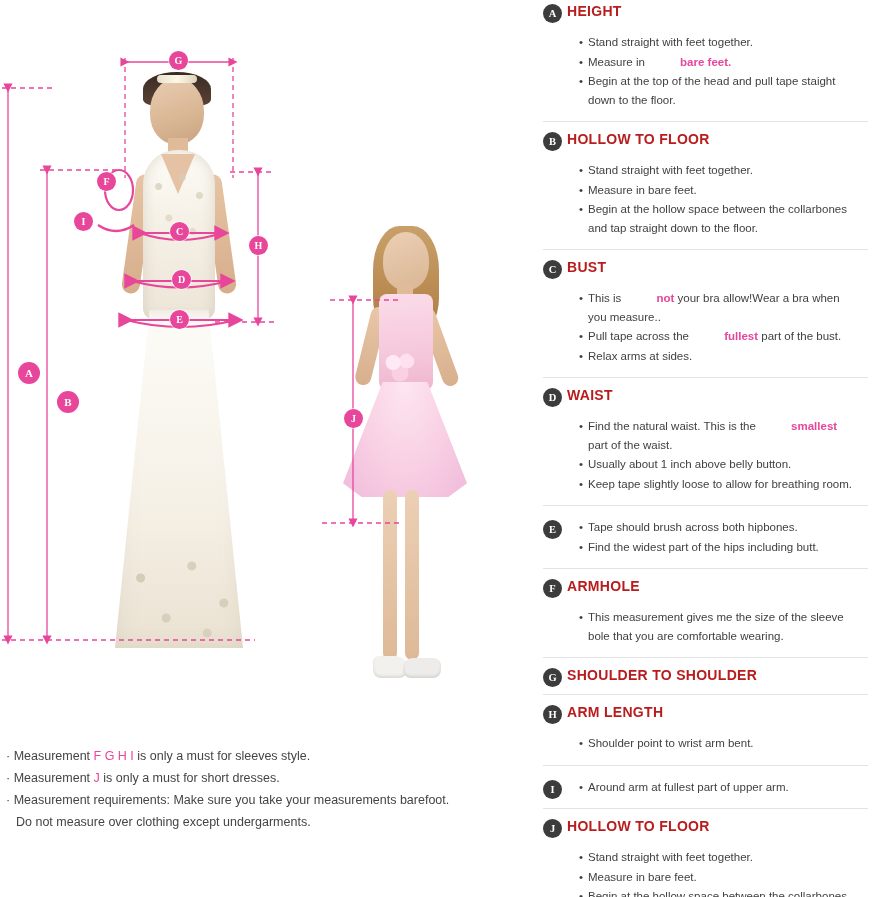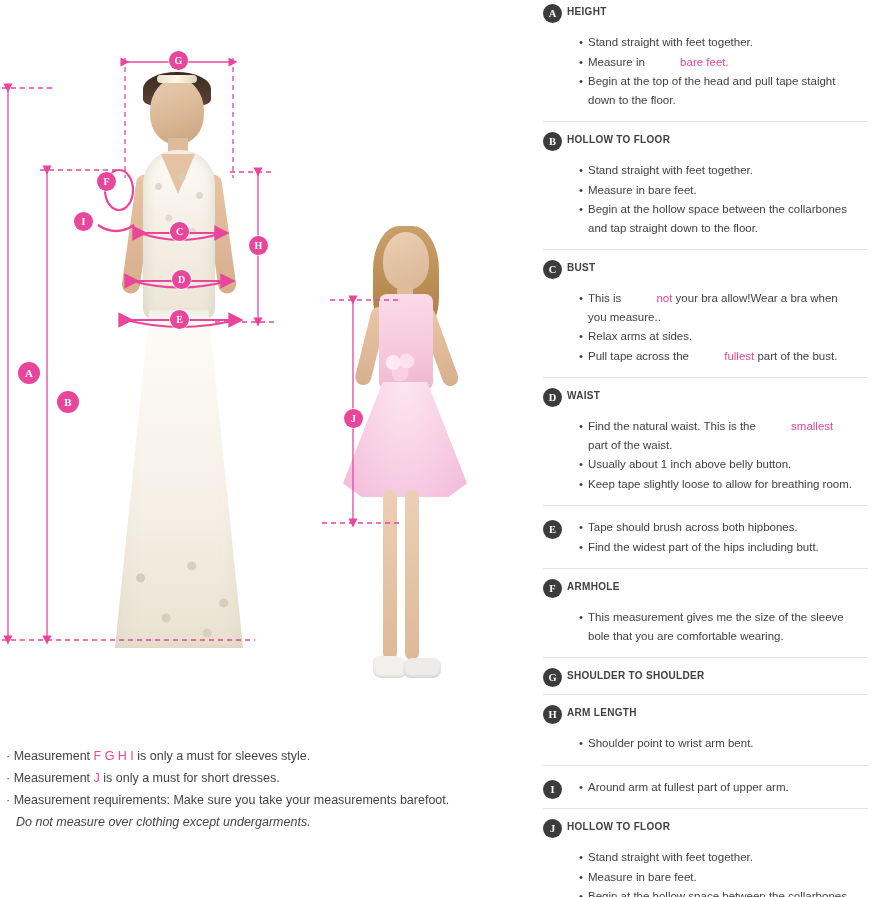--- a/index.html
+++ b/index.html
@@ -190,32 +190,32 @@
   .entry { position:relative; padding:0 0 0 30px; margin-bottom:9px; }
   .entry .circle {
     position:absolute; left:6px; top:2px;
     width:19px; height:19px; border-radius:50%;
     background:#3c3c3c; color:#fff;
     font-size:10.5px; font-weight:bold;
     display:flex; align-items:center; justify-content:center;
     font-family:"Liberation Serif", serif;
   }
   .entry .title {
-    font-size:10px; font-weight:bold; color:#404040;
+    font-size:14px; font-weight:bold; color:#b91c1c;
     letter-spacing:.3px; line-height:19px; margin-bottom:3px;
   }
   .entry ul { list-style:none; margin:12px; padding:0; }
   .entry li {
     font-size:11.5px; line-height:18.5px; color:#3f3f3f;
     padding-left:9px; position:relative; margin-bottom:1px;
   }
   .entry li:before {
     content:"\2022"; position:absolute; left:0; top:0; color:#3f3f3f;
   }
-  .entry li .hl { color:#e8469b; font-weight:normal;padding-left:32px; }
+  .entry li .hl { color:#e8469b; font-weight:bold;padding-left:32px; }
   .sep { height:1px; background:#e3e3e3; margin:6px 0 8px 6px; }
 </style>
 </head>
 <body>
 
 <div class="wrap">
 
   <div class="left-panel">
 
     <div class="model-long">
@@ -301,21 +301,21 @@
     <div class="badge sm" style="left:344px; top:409px;">J</div>
 
     <div class="notes">
       <div>
         <span>· Measurement </span><span class="hl">F G H I</span><span> is only a must for sleeves style.</span>
       </div>
       <div>
         <span>· Measurement </span><span class="hl">J</span><span> is only a must for short dresses.</span>
       </div>
       <div>· Measurement requirements: Make sure you take your measurements barefoot.</div>
-      <div style="padding-left:10px;font-style:italic;">Do not measure over clothing except undergarments.</div>
+      <div style="padding-left:10px;">Do not measure over clothing except undergarments.</div>
     </div>
   </div>
 
   <div class="legend" id="legend-root">
       <div class="entry">
         <div class="circle">A</div>
         <div class="title">HEIGHT</div>
         <ul>
           <li><span>Stand straight with feet together.</span></li>
           <li><span>Measure in </span><span class="hl">bare feet.</span></li>
@@ -331,22 +331,22 @@
           <li><span>Measure in bare feet.</span></li>
           <li><span>Begin at the hollow space between  the collarbones and tap straight down to the floor.</span></li>
         </ul>
       </div>
       <div class="sep"></div>
       <div class="entry">
         <div class="circle">C</div>
         <div class="title">BUST</div>
         <ul>
           <li><span>This is </span><span class="hl">not</span><span> your bra allow!Wear a bra when you measure..</span></li>
+          <li><span>Pull tape across the </span><span class="hl">fullest</span><span> part of the bust.</span></li>
           <li><span>Relax arms at sides.</span></li>
-          <li><span>Pull tape across the </span><span class="hl">fullest</span><span> part of the bust.</span></li>
         </ul>
       </div>
       <div class="sep"></div>
       <div class="entry">
         <div class="circle">D</div>
         <div class="title">WAIST</div>
         <ul>
           <li><span>Find the natural waist. This is the </span><span class="hl">smallest</span><span> part of the waist.</span></li>
           <li><span>Usually about 1 inch above belly button.</span></li>
           <li><span>Keep tape slightly loose to allow for breathing room.</span></li>

